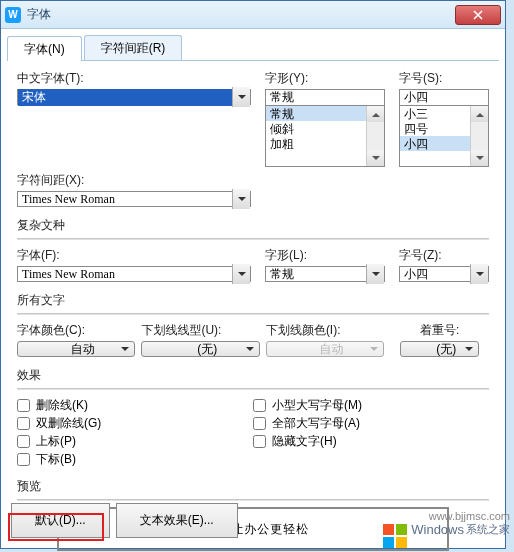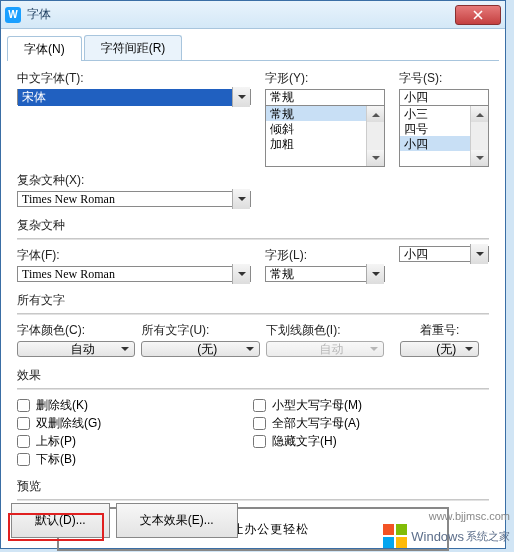--- a/index.html
+++ b/index.html
@@ -41,21 +41,21 @@
   .disabled { color: #999; }
   .chkrow { display:flex; margin-bottom: 2px; }
   .chkcol { flex:1; }
   .chk { display:flex; align-items:center; gap:6px; line-height:18px; }
   .chk input { width:13px; height:13px; }
   .preview-box { border: 2px solid #888; height: 44px; margin: 6px 40px 8px 40px; display:flex; align-items:center; justify-content:center; font-family: SimSun, serif; font-size: 16px; letter-spacing: 1px; }
   .footer { position:absolute; left:10px; bottom:10px; display:flex; gap:6px; }
   .btn { min-width: 90px; height: 35px; background: linear-gradient(#f7f7f7,#e3e3e3); border:1px solid #888; display:flex; align-items:center; justify-content:center; cursor:pointer; padding: 0 23px; }
   .redframe { position:absolute; left:7px; bottom:7px; width: 96px; height: 28px; border: 2px solid #e02020; pointer-events:none; }
   .watermark1 { position:absolute; right:4px; bottom:30px; font-size:11px; color:#888; }
-  .watermark2 { position:absolute; right:4px; bottom:2px; display:flex; align-items:center; gap:2px;margin-top:44px; }
+  .watermark2 { position:absolute; right:4px; bottom:2px; display:flex; gap:2px;margin-top:44px; }
   .winlogo { width:28px; height:28px; }
   .wmtext { font-family: Segoe UI, Arial; font-size: 13px; color:#5c6e8a; }
   .wmtext2 { font-family: Microsoft YaHei; font-size: 11px; color:#5c6e8a; }
   .combo.roundbtn { border-radius:3px; background:linear-gradient(#f7f7f7,#e4e4e4); }
   .combo.roundbtn .arrow { border-left:none; background:transparent; }
   .combo.roundbtn span.val { text-align:center;margin-left:31px; }
 </style>
 </head>
 <body>
 
@@ -138,21 +138,21 @@
                   <path d="M0 0 L4 4 L8 0" fill="#555"></path>
                 </svg>
               </div>
           </div>
         </div>
       </div>
     </div>
 
     <div class="row" style="margin-top:2px">
       <div class="col" style="flex:1.2">
-        <label class="lbl">复杂文种(X):</label>
+        <label class="lbl">字符间距(X):</label>
         <div class="combo">
           <span class="val" style="font-family:'Times New Roman',serif">Times New Roman</span>
           <div class="arrow">
               <svg width="8" height="5">
                 <path d="M0 0 L4 4 L8 0" fill="#333"></path>
               </svg>
             </div>
         </div>
       </div>
       <div class="col mid"></div>
@@ -178,20 +178,21 @@
         <div class="combo">
           <span class="val">常规</span>
           <div class="arrow">
               <svg width="8" height="5">
                 <path d="M0 0 L4 4 L8 0" fill="#333"></path>
               </svg>
             </div>
         </div>
       </div>
       <div class="col narrow">
+        <label class="lbl">字号(Z):</label>
         <div class="combo">
           <span class="val">小四</span>
           <div class="arrow">
               <svg width="8" height="5">
                 <path d="M0 0 L4 4 L8 0" fill="#333"></path>
               </svg>
             </div>
         </div>
       </div>
     </div>
@@ -204,21 +205,21 @@
         <div class="combo roundbtn">
           <span class="val">自动</span>
           <div class="arrow">
               <svg width="8" height="5">
                 <path d="M0 0 L4 4 L8 0" fill="#333"></path>
               </svg>
             </div>
         </div>
       </div>
       <div class="c2">
-        <label class="lbl">所有文字(U):</label>
+        <label class="lbl">下划线线型(U):</label>
         <div class="combo roundbtn">
           <span class="val">(无)</span>
           <div class="arrow">
               <svg width="8" height="5">
                 <path d="M0 0 L4 4 L8 0" fill="#333"></path>
               </svg>
             </div>
         </div>
       </div>
       <div class="c3">

